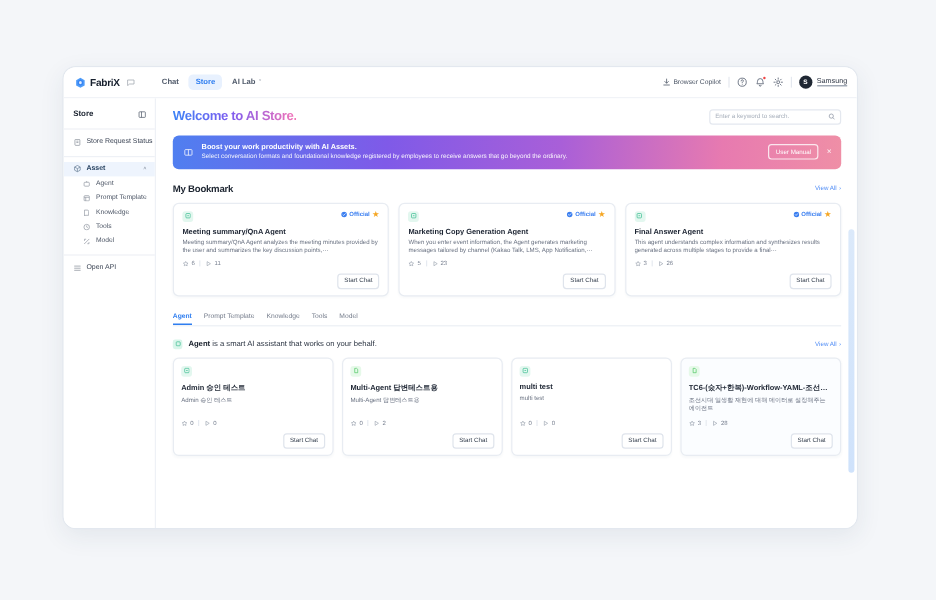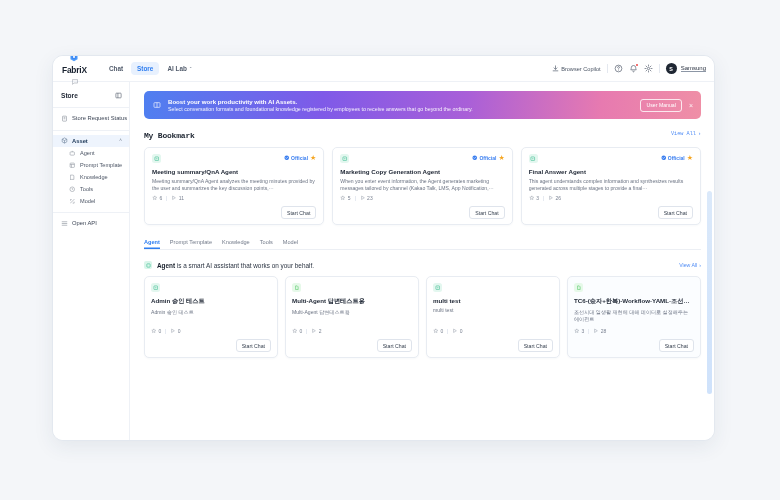--- a/index.html
+++ b/index.html
@@ -23,21 +23,21 @@
     flex-direction: column;
   }
   
   #topbar {
     height: 26px; min-height: 26px;
     display: flex; align-items: center;
     padding: 0 8px 0 9px;
     border-bottom: 1px solid #eef1f6;
     background: #fff;
   }
-  .logo-wrap { display: flex; align-items: center; gap: 3px; flex-direction: column; }
+  .logo-wrap { display: flex; align-items: center; gap: 3px; }
   .logo-mark { width: 10px; height: 10px; position: relative; }
   .logo-text {
     font-size: 8.4px; font-weight: bold; color: #17202e;
     letter-spacing: -.2px;
   }
   .logo-chat { margin-left: 2px; opacity: .55; }
   #nav { display: flex; align-items: center; gap: 2px; margin-left: 16px; }
   .nav-item {
     font-size: 6.4px; font-weight: bold; color: #515b6b;
     padding: 3px 6px; border-radius: 4px; white-space: nowrap;
@@ -151,21 +151,21 @@
     margin-left: auto; flex: 0 0 auto;
     border: 1px solid rgba(255,255,255,.8); border-radius: 3px;
     color: #fff; font-size: 5.2px; padding: 2.5px 5px;
     cursor: pointer; white-space: nowrap;
   }
   .promo-x {
     margin-left: 7px; color: #fff; font-size: 7px;
     opacity: .9; cursor: pointer; line-height: 1;
   }
   
-  .sec-head { display: flex; align-items: flex-start; margin-bottom: 7px; font-family: Liberation Mono, monospace; }
+  .sec-head { display: flex; align-items: center; margin-bottom: 7px; }
   .sec-title { font-size: 8px; font-weight: bold; color: #1c2430; letter-spacing: -.2px; }
   .view-all {
     margin-left: auto; font-size: 5.2px; color: #4f8cf5;
     cursor: pointer; display: flex; align-items: center; gap: 2px;
   }
   
   .card-grid { display: flex; gap: 8px; margin-bottom: 14px; }
   .bm-card {
     flex: 1; min-width: 0; height: 78px;
     border: 1px solid #e8ecf2; border-radius: 5px;
@@ -415,20 +415,32 @@
           <svg width="7" height="7" viewBox="0 0 24 24" fill="none" stroke="#56606f" stroke-width="2">
             <path d="M4 6h16M4 12h16M4 18h16" stroke-linecap="round"></path>
           </svg>
         </span>
         <span class="lbl">Open API</span>
       </div>
     </div>
 
     <div id="main">
 
+      <div class="welcome-row">
+        <div id="welcome-title">Welcome to AI Store.</div>
+        <div class="search-box">
+          <input placeholder="Enter a keyword to search." style="">
+          <span>
+            <svg width="6" height="6" viewBox="0 0 24 24" fill="none" stroke="#8a93a1" stroke-width="2.4">
+              <circle cx="11" cy="11" r="7"></circle>
+                <path d="M16.5 16.5 21 21" stroke-linecap="round"></path>
+            </svg>
+          </span>
+        </div>
+      </div>
 
       <div id="promo">
         <span class="promo-ico">
           <svg width="8" height="8" viewBox="0 0 24 24" fill="none" stroke="#fff" stroke-width="2">
             <rect x="3" y="5" width="18" height="14" rx="2"></rect>
               <path d="M12 5v14"></path>
           </svg>
         </span>
         <div class="promo-txt">
           <div class="promo-t1">Boost your work productivity with AI Assets.</div>

